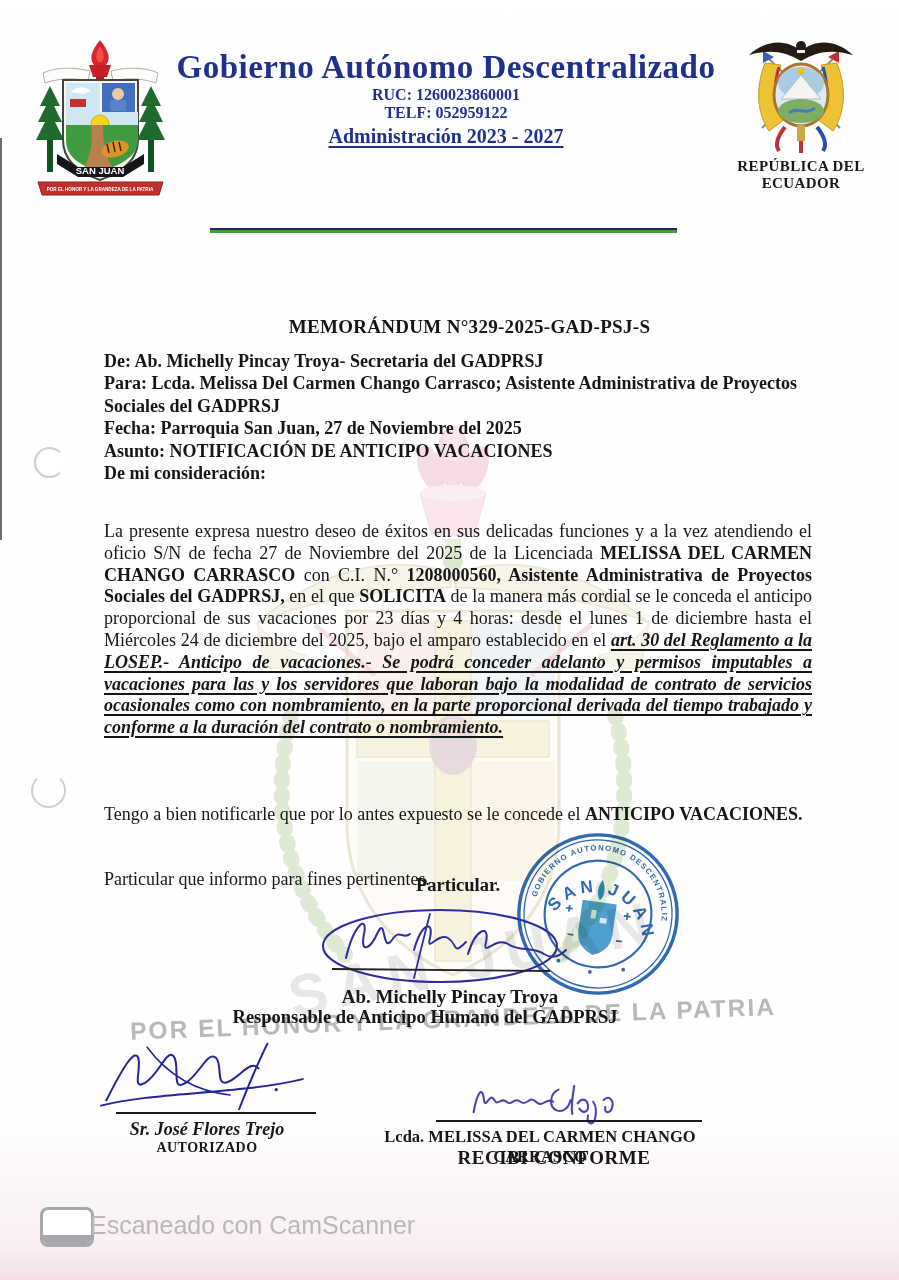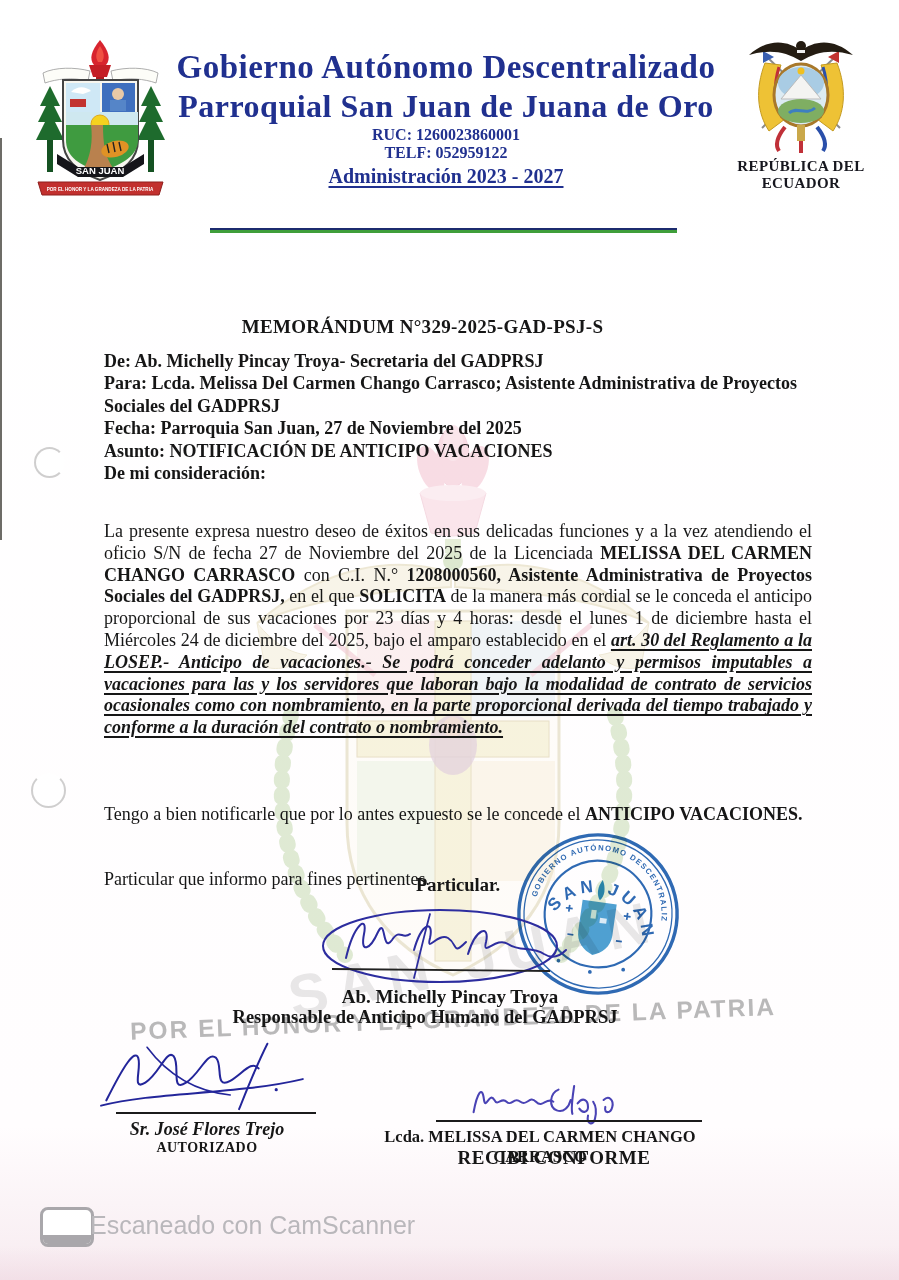--- a/index.html
+++ b/index.html
@@ -30,21 +30,21 @@
         background:linear-gradient(180deg,rgba(240,218,228,0) 0%,rgba(238,214,224,.55) 100%);z-index:1;}
   
   .wm-crest{left:195px;top:415px;opacity:.5;z-index:1;}
   .wm-ghost{left:285px;top:925px;font-size:58px;font-weight:700;letter-spacing:10px;
         color:rgba(120,120,120,.17);transform:rotate(-12deg);z-index:1;font-family:"Liberation Sans",sans-serif;white-space:nowrap;}
   .wm-banner{left:130px;top:1006px;width:610px;text-align:center;font-family:"Liberation Sans",sans-serif;
         font-size:24.5px;font-weight:700;letter-spacing:2px;color:rgba(128,128,128,.55);
         transform:rotate(-2.2deg);z-index:1;white-space:nowrap;}
   
   .doc{z-index:2;}
-  .memo-title{left:0;top:316px;width:845px;text-align:center;font-size:19px;font-weight:700;letter-spacing:.3px;}
+  .memo-title{left:0;top:316px;width:845px;text-align:center;font-size:19px;font-weight:700;letter-spacing:.3px;padding-left:47px;}
   .fields{left:104px;top:350px;width:708px;font-size:18px;line-height:22.4px;font-weight:700;}
   .fields .lab{font-weight:700;}
   .para{left:104px;width:708px;font-size:18px;line-height:21.8px;text-align:justify;}
   .body1{top:503px;}
   .body2{top:786px;}
   .body3{top:851px;text-align:left;}
   .closing{left:104px;top:875px;width:708px;text-align:center;font-size:18.5px;font-weight:700;}
   .b{font-weight:700;}
   .iu{font-style:italic;font-weight:700;text-decoration:underline;text-underline-offset:3px;text-decoration-thickness:1.5px;}
   
@@ -133,21 +133,20 @@
     <ellipse cx="82" cy="113" rx="14" ry="8" fill="#e09225" transform="rotate(-15 82 113)"></ellipse>
     <path d="M74,108 L76,117 M80,106 L82,116 M86,106 L88,115" stroke="#222" stroke-width="1.4" fill="none"></path>
     <path d="M24,118 L45,131 L90,131 L111,118 L111,128 L90,141 L45,141 L24,128 Z" fill="#15151a"></path>
     <text x="67" y="138" font-size="9.5" font-weight="bold" fill="#ffffff" text-anchor="middle" font-family="Liberation Sans, sans-serif">SAN JUAN</text>
     <path d="M5,146 L130,146 L126,159 L9,159 Z" fill="#c2302e" stroke="#8f1f1d"></path>
     <text x="67" y="154.5" font-size="4.6" font-weight="bold" fill="#ffffff" text-anchor="middle" font-family="Liberation Sans, sans-serif">POR EL HONOR Y LA GRANDEZA DE LA PATRIA</text>
   </svg>
 
   <div class="abs hdr-center">
     <div class="hdr-org1">Gobierno Autónomo Descentralizado</div>
-    <div class="hdr-org2">Parroquial San Juan de Juana de Oro</div>
     <div class="hdr-ruc">RUC: 1260023860001</div>
     <div class="hdr-telf">TELF: 052959122</div>
     <div class="hdr-admin">Administración 2023 - 2027</div>
   </div>
   <div class="abs hdr-rule">
     <div class="navy"></div>
       <div class="green"></div>
   </div>
 
   <svg class="abs crest-right" width="132" height="124" viewBox="0 0 132 124">

